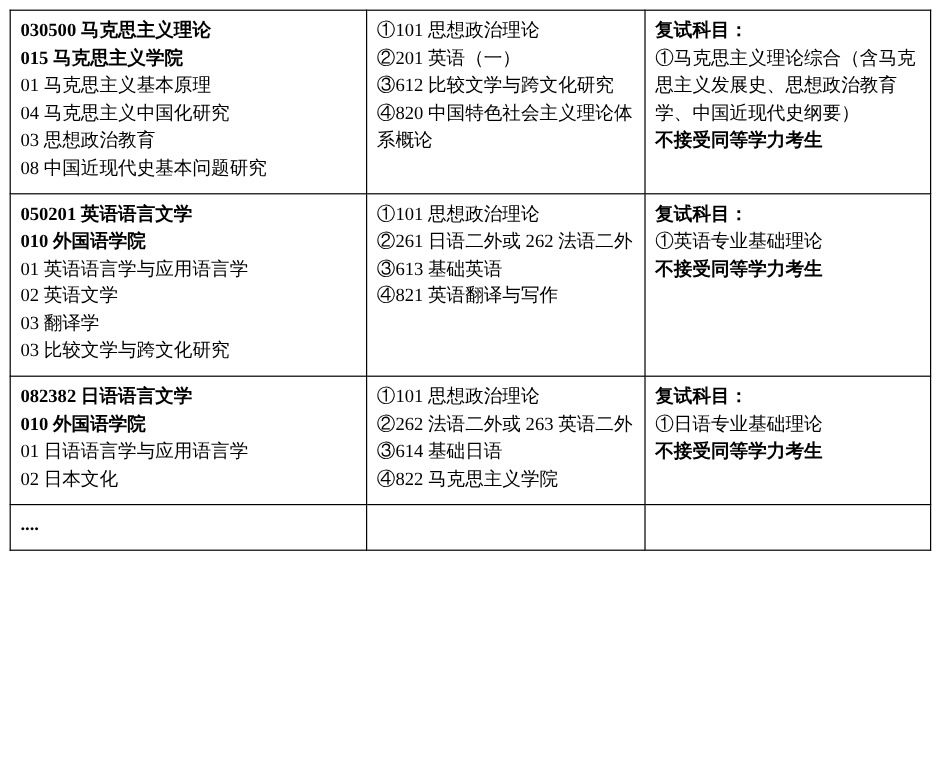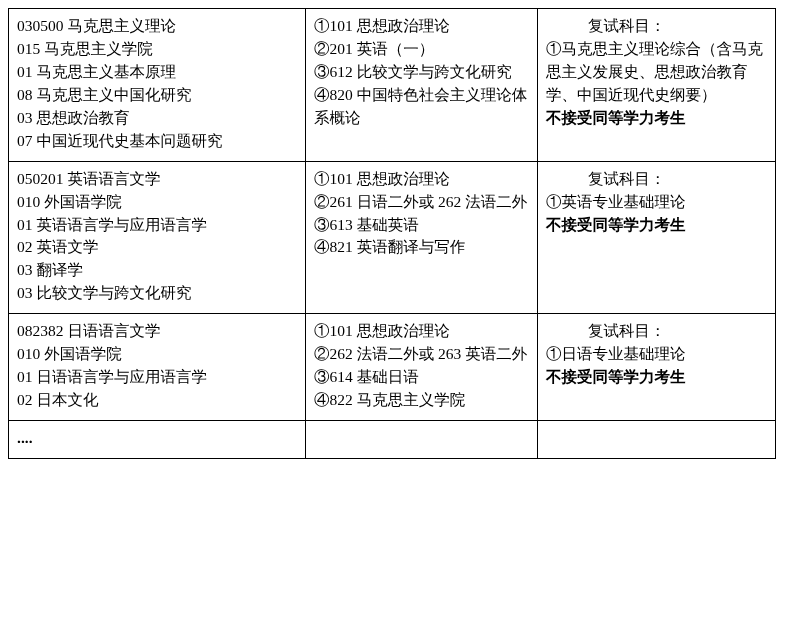--- a/index.html
+++ b/index.html
@@ -29,24 +29,24 @@
   table.major-table td {
     border: 1px solid #000000;
     vertical-align: top;
     padding: 6px 8px 8px 8px;
     font-size: 15.5px;
     line-height: 1.48;
   }
   col.c1 { width: 297px; }
   col.c2 { width: 232px; }
   col.c3 { width: 238px; }
-  .code-line { font-weight: normal; letter-spacing: 0px; }
+  .code-line { font-weight: bold; letter-spacing: 0px; }
   .dir-line { }
   .exam-line { }
-  .retest-head { font-weight: normal; margin-left: 42px; }
+  .retest-head { font-weight: bold; }
   .retest-item { }
   .no-equal { font-weight: bold; }
 
   
   td.vmid { vertical-align: middle; }
   .partial-row td {
     border-bottom: none;
     height: 18px;
     overflow: hidden;
   }
@@ -62,23 +62,23 @@
       <col class="c2">
       <col class="c3">
     </colgroup>
     <tbody>
 
       <tr>
         <td>
           <div class="code-line">030500 马克思主义理论</div>
           <div class="code-line">015 马克思主义学院</div>
           <div class="dir-line">01 马克思主义基本原理</div>
-          <div class="dir-line">08 马克思主义中国化研究</div>
+          <div class="dir-line">04 马克思主义中国化研究</div>
           <div class="dir-line">03 思想政治教育</div>
-          <div class="dir-line">07 中国近现代史基本问题研究</div>
+          <div class="dir-line">08 中国近现代史基本问题研究</div>
         </td>
         <td>
           <div class="exam-line">①101 思想政治理论</div>
           <div class="exam-line">②201 英语（一）</div>
           <div class="exam-line">③612 比较文学与跨文化研究</div>
           <div class="exam-line">④820 中国特色社会主义理论体系概论</div>
         </td>
         <td>
           <div class="retest-head">复试科目：</div>
           <div class="retest-item">①马克思主义理论综合（含马克思主义发展史、思想政治教育学、中国近现代史纲要）</div>

